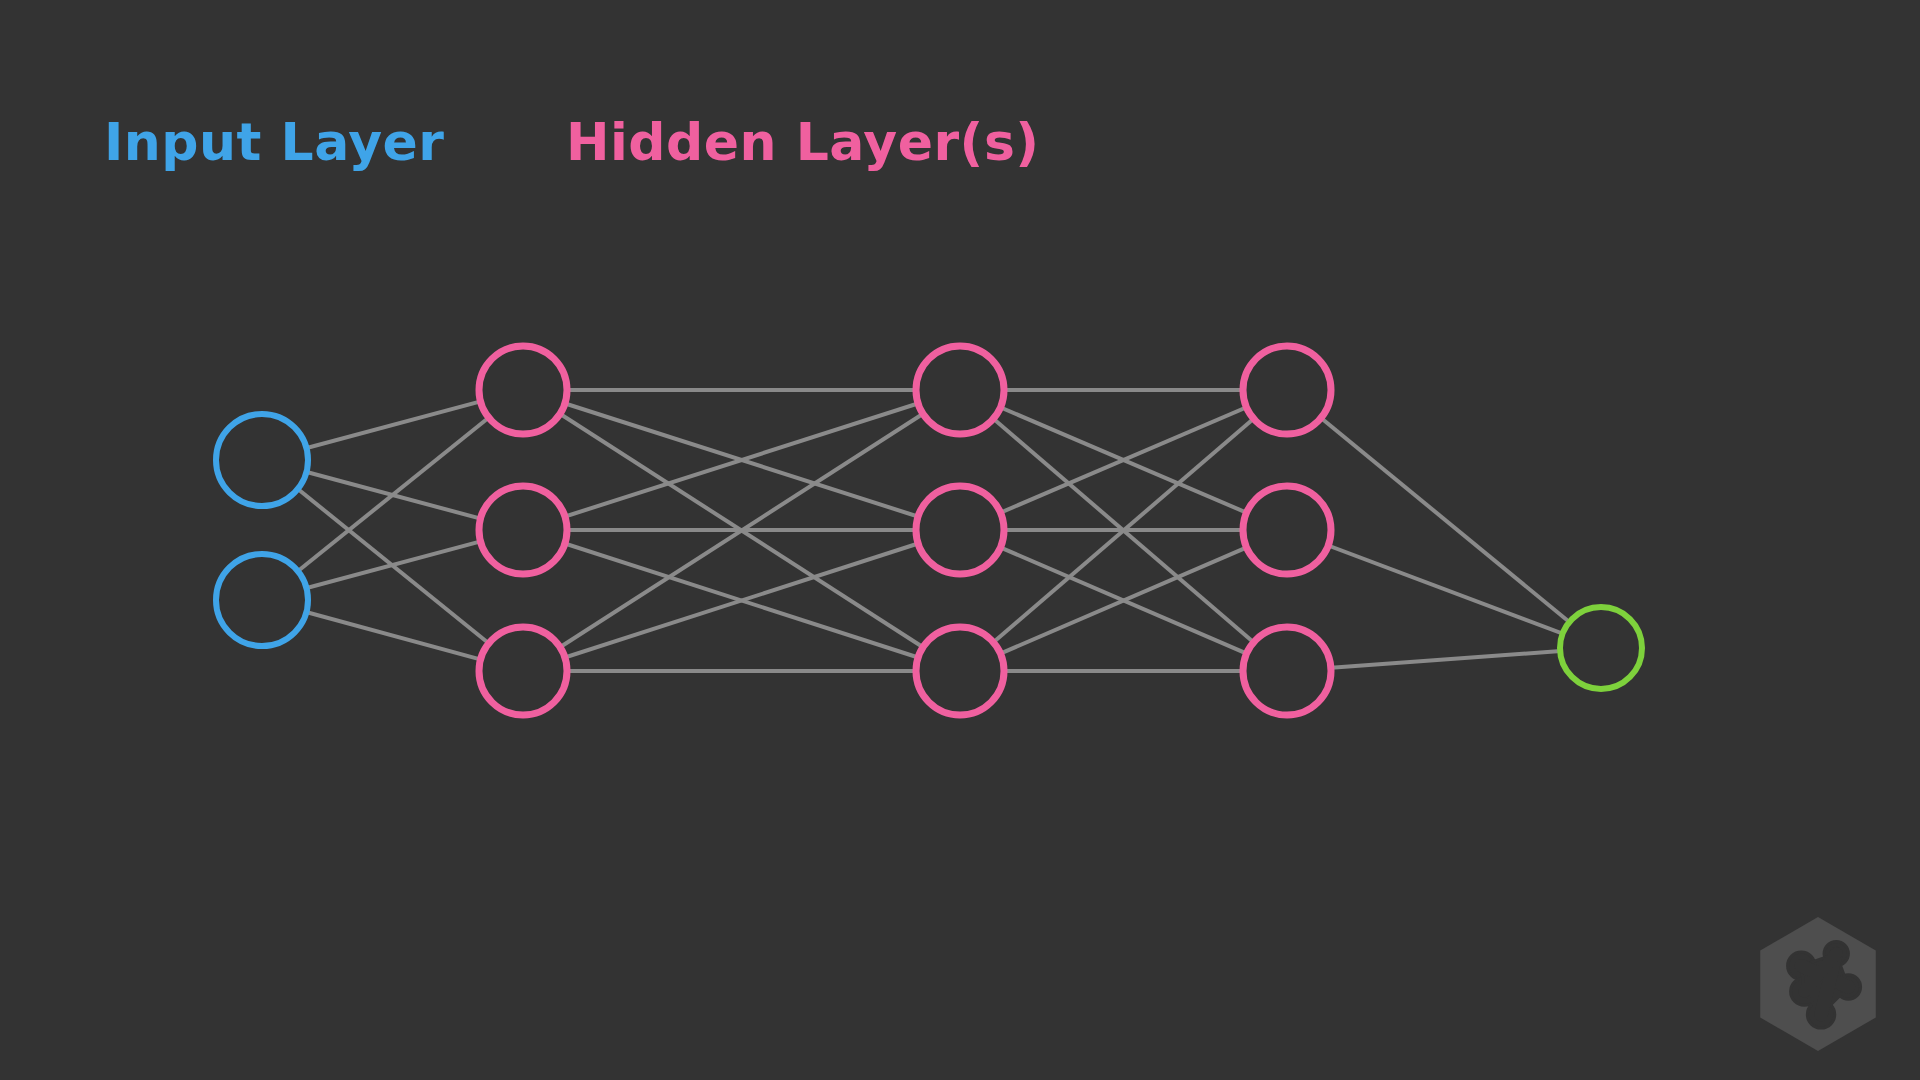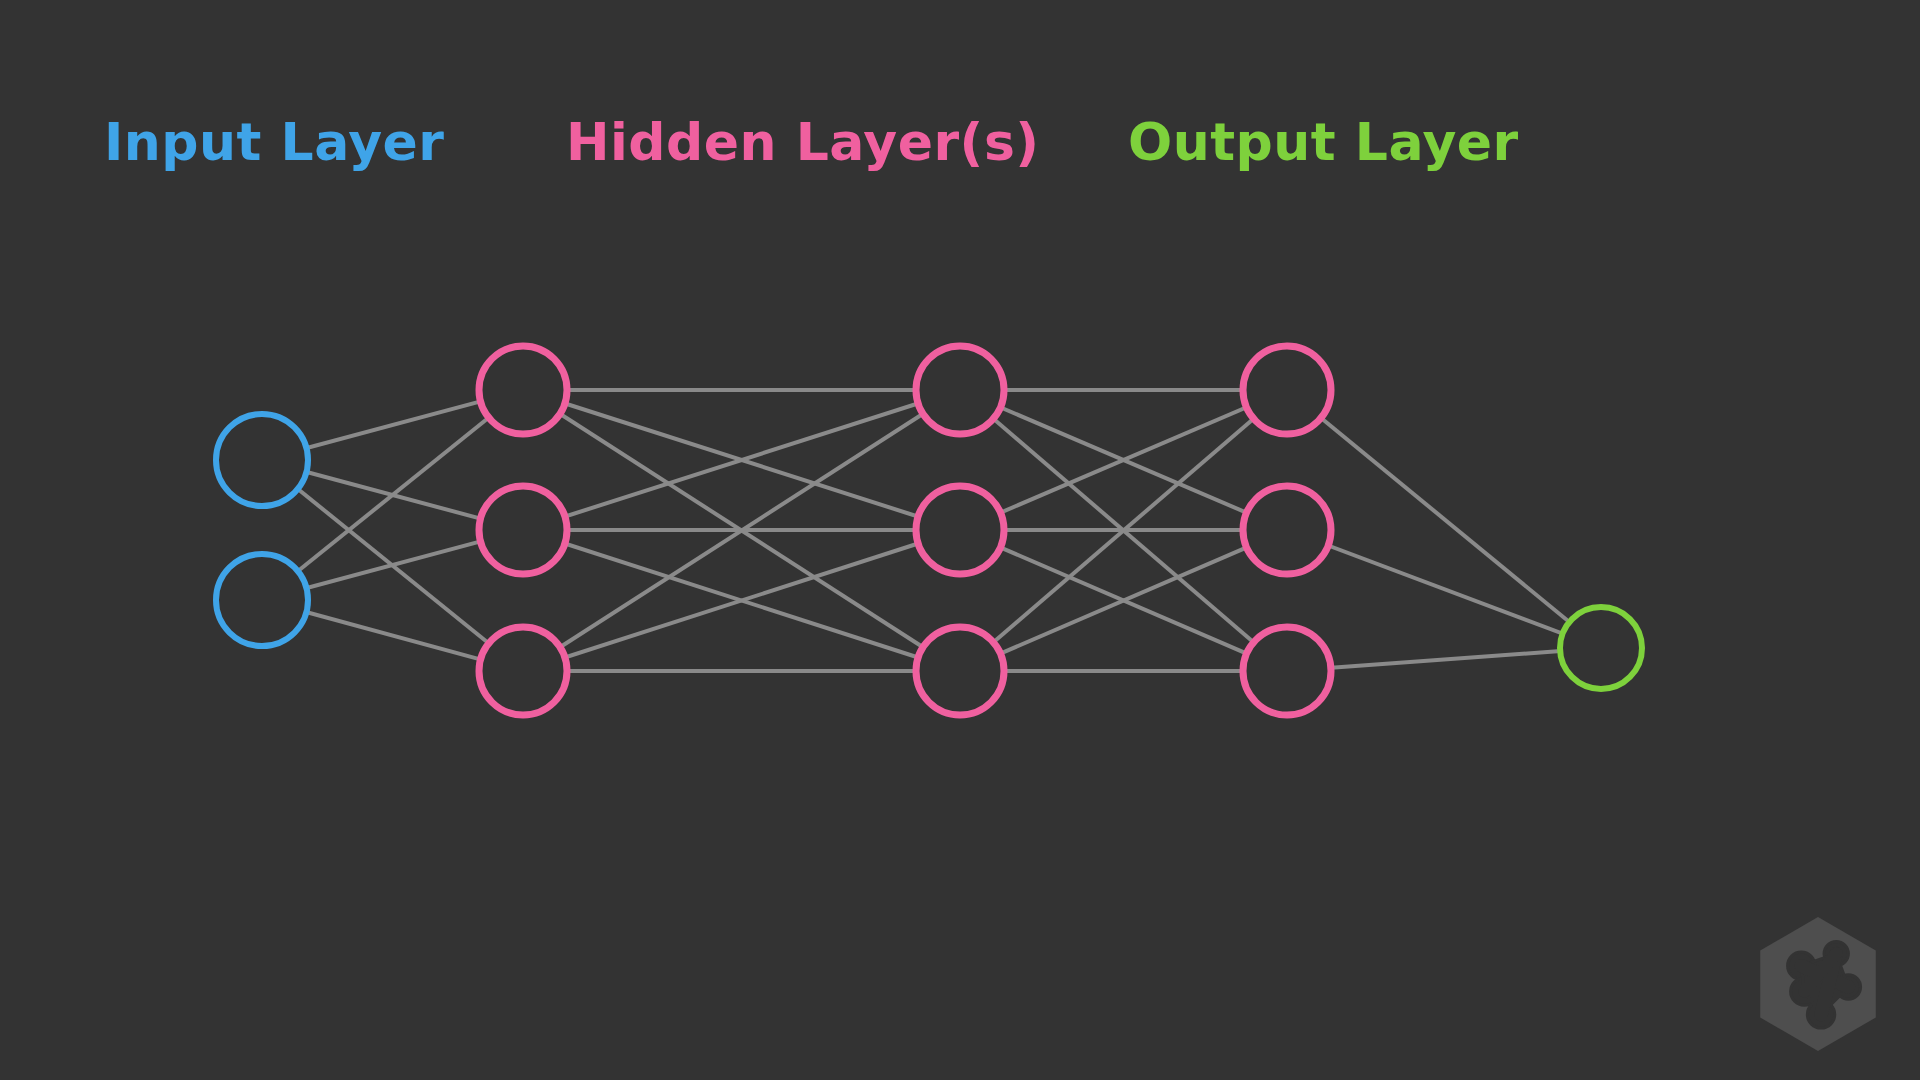--- a/index.html
+++ b/index.html
@@ -98,21 +98,20 @@
         <circle cx="1287" cy="530" r="44" fill="#333333" stroke="#F0609F" stroke-width="7"></circle>
         <circle cx="1287" cy="671" r="44" fill="#333333" stroke="#F0609F" stroke-width="7"></circle>
         <circle cx="1601" cy="648" r="41" fill="#333333" stroke="#7ED13C" stroke-width="6"></circle>
       </g>
   </svg>
 
   <div class="layer-label" id="label-input" style="color: rgb(63, 164, 232);">Input Layer</div>
 
   <div class="layer-label" id="label-hidden" style="color: rgb(240, 96, 159);">Hidden Layer(s)</div>
 
-  <div class="layer-label" id="label-output" style="color: rgb(126, 209, 60);">Output Layer</div>
 
   <svg id="watermark" viewBox="0 0 100 100" xmlns="http://www.w3.org/2000/svg">
     <path id="wm-hex" d="M50 6 L88 28 L88 72 L50 94 L12 72 L12 28 Z" fill="#4E4E4E"></path>
     <g id="wm-neuron">
       <circle cx="39" cy="38" r="9" fill="#333333" stroke="#333333" stroke-width="2"></circle>
       <circle cx="41" cy="55" r="9" fill="#333333" stroke="#333333" stroke-width="2"></circle>
       <circle cx="62" cy="30" r="8" fill="#333333" stroke="#333333" stroke-width="2"></circle>
       <circle cx="70" cy="52" r="8" fill="#333333" stroke="#333333" stroke-width="2"></circle>
       <circle cx="52" cy="70" r="9" fill="#333333" stroke="#333333" stroke-width="2"></circle>
       <path d="M39 38 L62 30 L70 52 L52 70 L41 55 Z" fill="#333333" stroke="#333333" stroke-width="2"></path>

